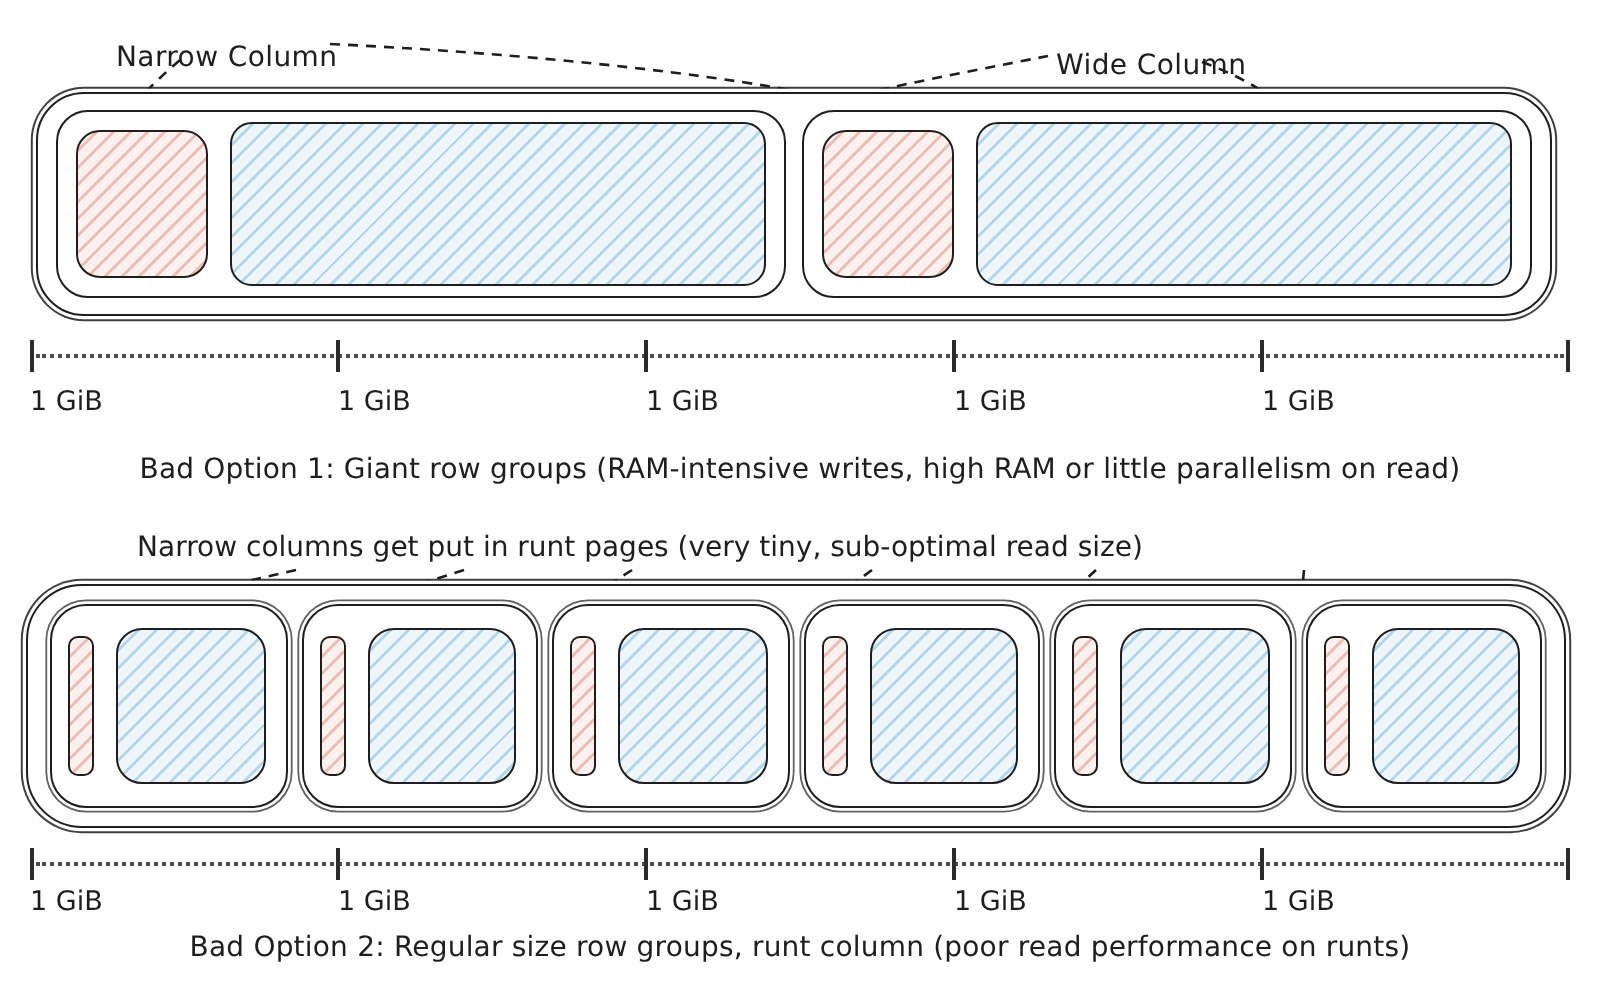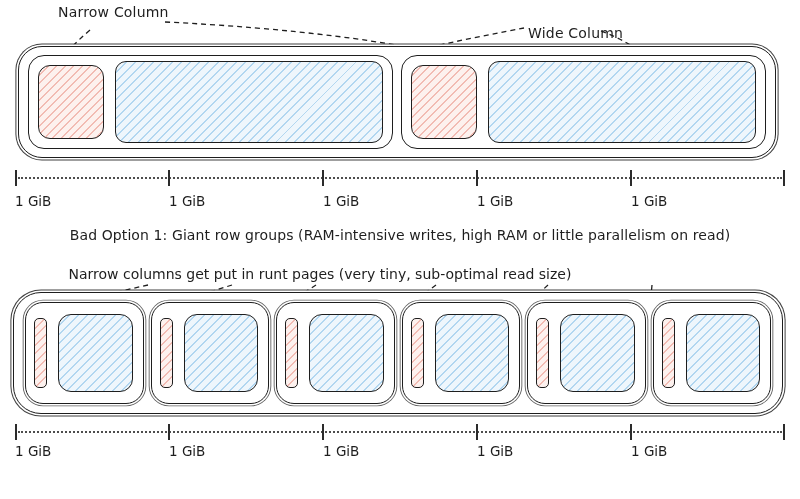--- a/index.html
+++ b/index.html
@@ -4,21 +4,21 @@
 <style>
   * { margin:0; padding:0; box-sizing:border-box; }
   html, body { background:#ffffff; }
   body { font-family:"DejaVu Sans","Liberation Sans",sans-serif; color:#1e1e1e; }
 
   #canvas { position:relative; width:800px; height:499px; background:#ffffff; overflow:hidden; }
 
   .connectors { position:absolute; left:0; top:0; width:800px; height:499px; pointer-events:none; }
 
   .hand-label { position:absolute; font-size:14px; letter-spacing:.2px; white-space:nowrap; }
-  #narrow-label { left:58px; top:4px; }
+  #narrow-label { left:58px; top:21px; }
   #wide-label { left:528px; top:25px; }
 
   .container { position:absolute; display:flex; background:#fff;
     border:1.6px solid #1e1e1e;
     box-shadow:0 0 0 1.6px #ffffff, 0 0 0 2.6px rgba(30,30,30,.85); }
   #container-top { left:18px; top:46px; width:758px; height:112px; border-radius:24px; padding:8px 9px; gap:8px; }
   #container-bottom { left:13px; top:292px; width:770px; height:122px; border-radius:28px; padding:9px 11px; gap:7px; }
 
   .rowgroup { flex:1; display:flex; align-items:center; border:1.5px solid #1e1e1e; border-radius:16px; background:#fff; }
   #container-top .rowgroup { padding:0 9px; }
@@ -144,14 +144,15 @@
     <i class="tick" style="left:calc(100% - 2px)"></i>
   </div>
   <div class="ruler-labels" id="ruler-bottom-labels">
     <span>1 GiB</span>
     <span>1 GiB</span>
     <span>1 GiB</span>
     <span>1 GiB</span>
     <span>1 GiB</span>
   </div>
 
+  <div class="caption" id="caption-bottom">Bad Option 2: Regular size row groups, runt column (poor read performance on runts)</div>
 
 </div>
 
 </body></html>

